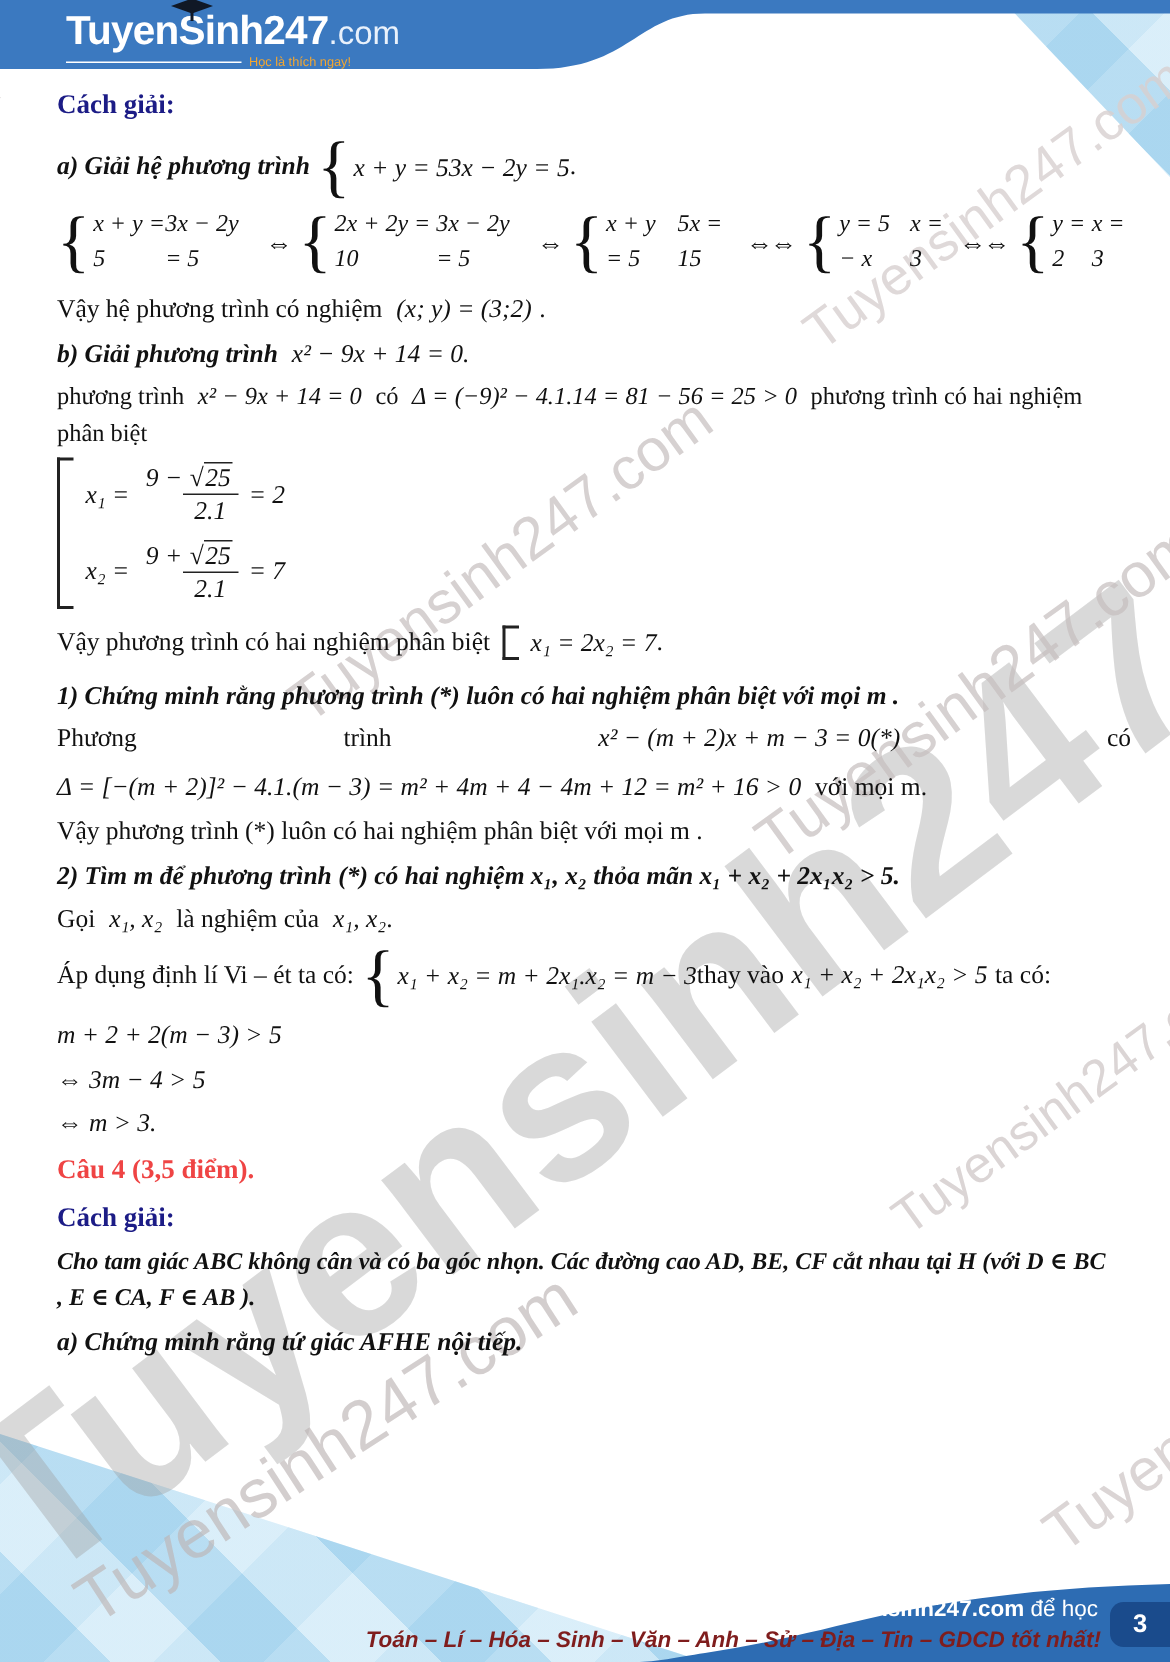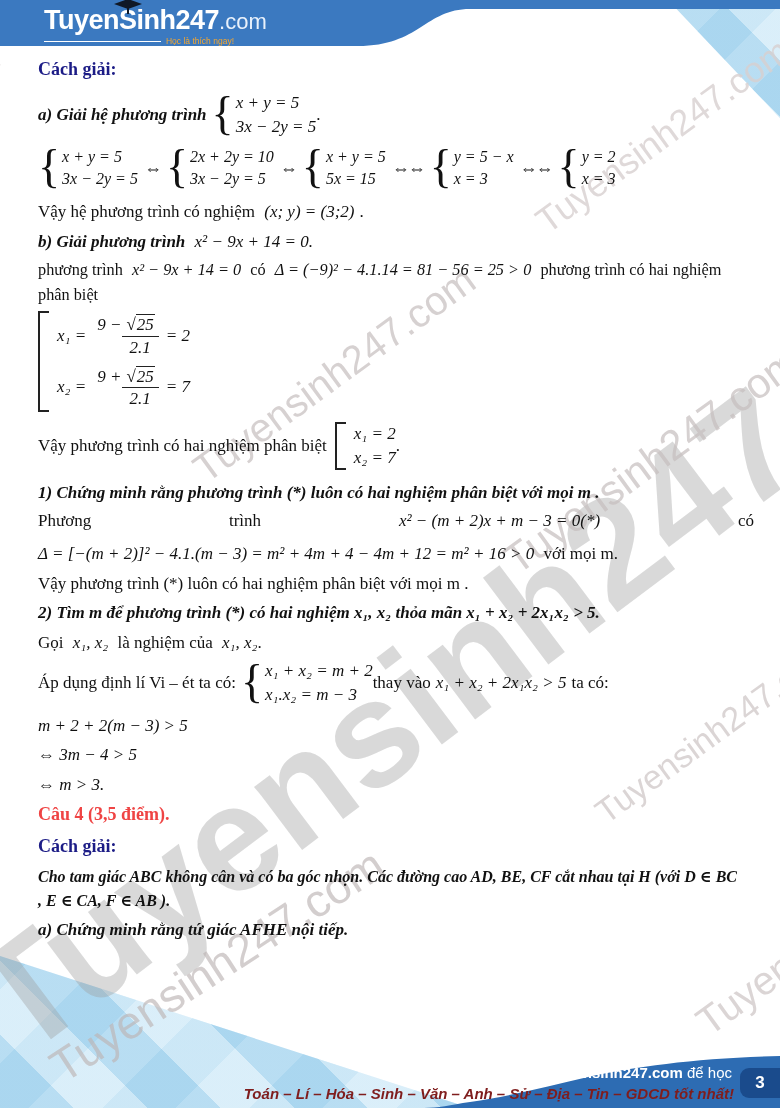--- a/index.html
+++ b/index.html
@@ -38,21 +38,21 @@
   .line{margin-bottom:7px;}
   .head{font-size:18px;font-weight:bold;color:#1c1c86;margin-bottom:9px;}
   .head2{font-size:18px;font-weight:bold;color:#1c1c86;margin-bottom:6px;}
   .red-head{font-size:18px;font-weight:bold;color:#ef4444;margin-bottom:6px;}
   .bi{font-weight:bold;font-style:italic;}
   .m{font-style:italic;}
   .seg{margin-right:5px;}
   .flexrow{display:flex;align-items:center;flex-wrap:nowrap;}
   .sys{display:inline-flex;align-items:center;}
   .brace{font-size:46px;line-height:0.9;font-weight:400;margin-right:2px;transform:translateY(-1px);}
-  .rows{display:flex;flex-direction:column;justify-content:center;line-height:1.4;font-style:italic;}
+  .rows{display:flex;justify-content:center;line-height:1.4;font-style:italic;}
   .chain{display:flex;align-items:center;gap:5px;font-size:16px;margin-bottom:9px;}
   .arr{font-size:18px;margin:0 1px;letter-spacing:-2px;}
   .lbrack{align-self:stretch;width:9px;border:2px solid #222;border-right:none;margin-right:8px;}
   .roots-rows{display:flex;flex-direction:column;gap:8px;padding:3px 0;}
   .root-row{display:flex;align-items:center;gap:7px;font-style:italic;}
   .frac{display:inline-flex;flex-direction:column;align-items:flex-end;vertical-align:middle;line-height:1.25;}
   .frac .den{border-top:1.5px solid #222;padding:0 8px;}
   .frac .num{padding:0 4px;}
   .rad{border-top:1.5px solid #222;padding:0 1px;}
   .justify{display:flex;justify-content:space-between;align-items:center;margin-bottom:7px;}

